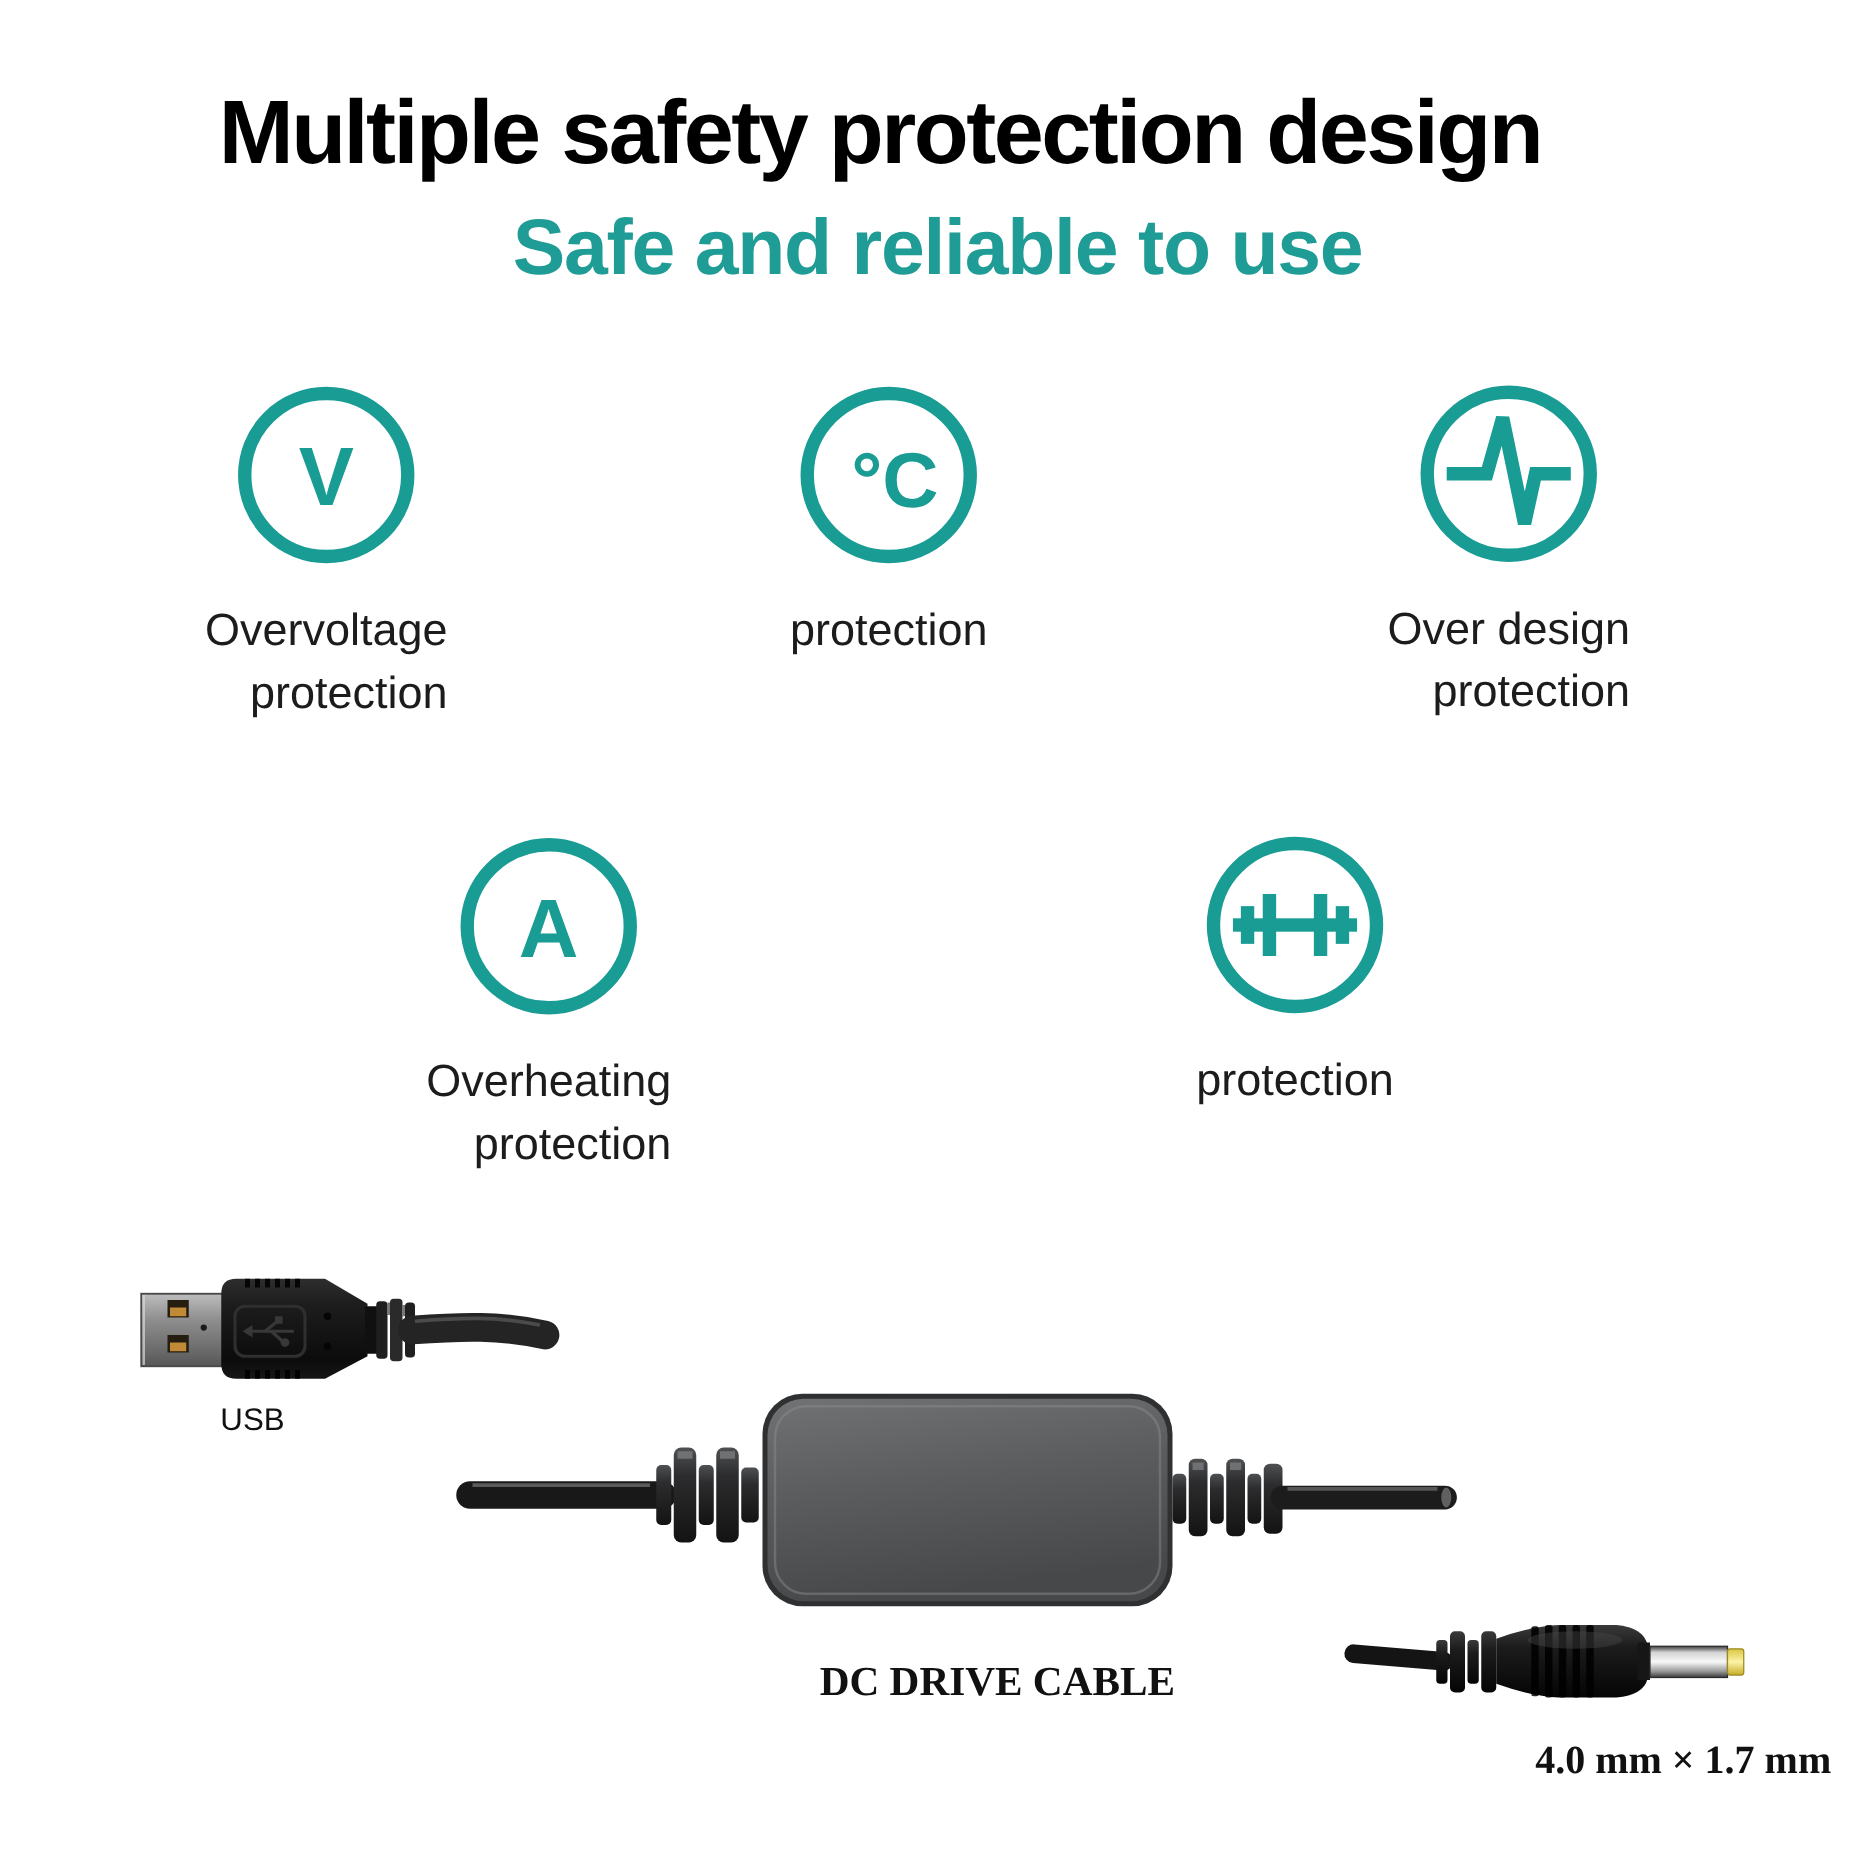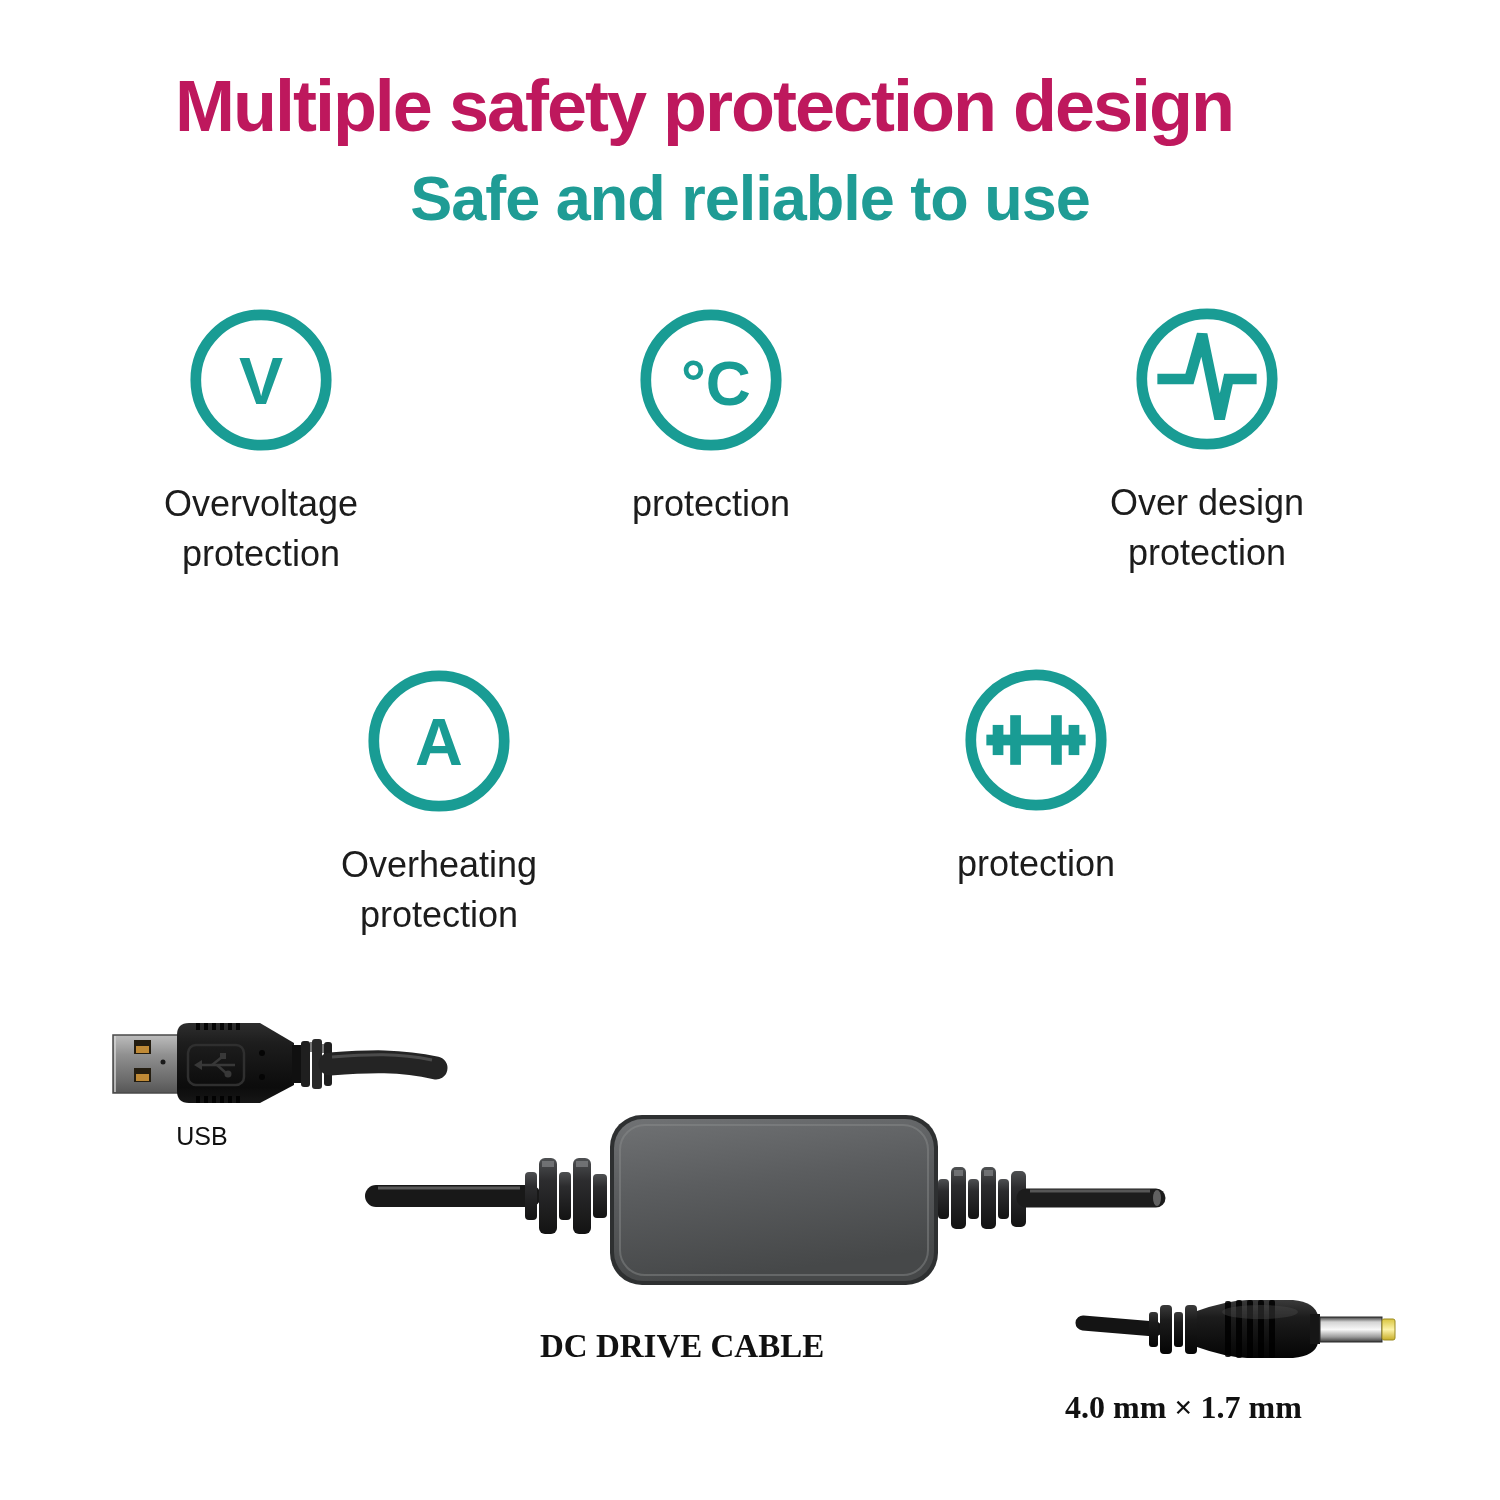--- a/index.html
+++ b/index.html
@@ -2,49 +2,49 @@
 <html><head>
 <meta charset="utf-8">
 <style>
   html,body{margin:0;padding:0;background:#ffffff;}
   .canvas{
     position:relative;width:1500px;height:1500px;background:#ffffff;
     overflow:hidden;font-family:"Liberation Sans",sans-serif;color:#111;
   }
   .page-title{
     position:absolute;left:0;top:62px;width:1408px;text-align:center;
-    font-size:72px;line-height:88px;font-weight:700;color:#be185d;
+    font-size:72px;line-height:88px;font-weight:700;color:#000000;
     letter-spacing:-2px;
   }
   .page-subtitle{
     position:absolute;left:0;top:158px;width:1500px;text-align:center;
     font-size:63px;line-height:80px;font-weight:700;color:#1f9c95;
     letter-spacing:-1px;
   }
   .feature{
     position:absolute;width:360px;display:flex;flex-direction:column;
     align-items:center;
   }
   .feature svg.ficon{width:146px;height:146px;display:block;}
   .flabel{
-    margin-top:26px;text-align:center;font-size:36px;line-height:50px;
+    margin-top:26px;text-align:right;font-size:36px;line-height:50px;
     color:#1c1c1c;
   }
   .flabel span{display:block;}
   .ficon text{
     font-family:"Liberation Sans",sans-serif;font-weight:700;
   }
   .photo{position:absolute;display:block;}
   .caption-sans{
     position:absolute;font-family:"Liberation Sans",sans-serif;
     font-size:25px;color:#111;text-align:center;
   }
   .caption-serif{
     position:absolute;font-family:"Liberation Serif",serif;font-weight:700;
-    color:#111;text-align:left;
+    color:#111;text-align:right;
   }
   .dc-caption{font-size:33px;}
   .plug-caption{font-size:32px;}
 </style>
 </head>
 <body>
 
 <div class="canvas">
 
   <div class="page-title">Multiple safety protection design</div>

